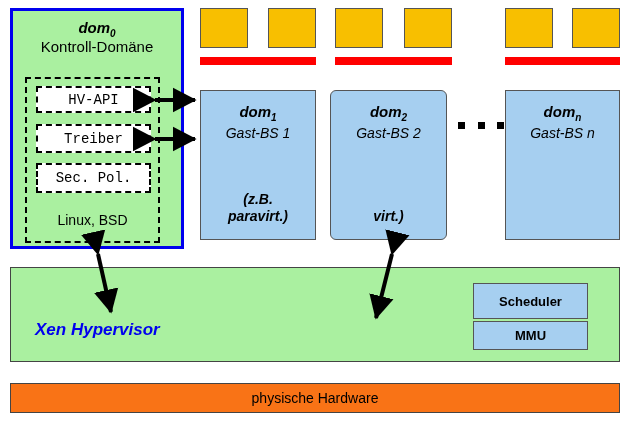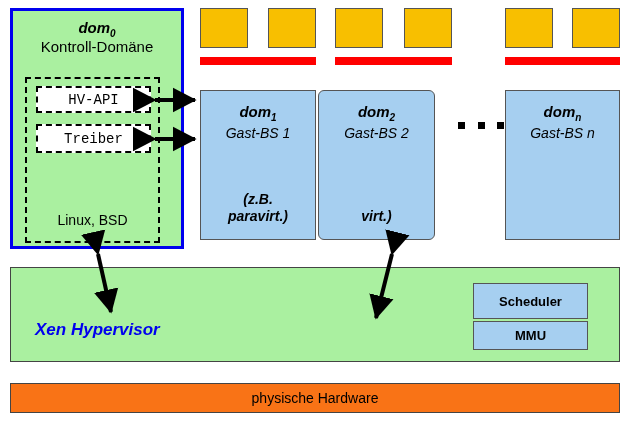--- a/index.html
+++ b/index.html
@@ -149,20 +149,23 @@
   </div>
 
   <div class="abs" id="dom0-os-box"></div>
 
   <div class="abs dom0-module" id="mod-hvapi">
     <span>HV-API</span>
   </div>
   <div class="abs dom0-module" id="mod-treiber">
     <span>Treiber</span>
   </div>
+  <div class="abs dom0-module" id="mod-secpol">
+    <span>Sec. Pol.</span>
+  </div>
   <div class="abs" id="dom0-osname">Linux, BSD</div>
 
   <div class="abs app-box" style="left:200px;"></div>
   <div class="abs app-box" style="left:268px;"></div>
   <div class="abs app-box" style="left:335px;"></div>
   <div class="abs app-box" style="left:404px;"></div>
   <div class="abs app-box" style="left:505px;"></div>
   <div class="abs app-box" style="left:572px;"></div>
 
   <div class="abs red-bar" style="left:200px; width:116px;"></div>
@@ -171,21 +174,21 @@
 
   <div class="abs dom-box" style="left:200px; width:116px;">
     <div class="dom-title"><span>dom</span><span class="sub">1</span></div>
     <div class="dom-os">Gast-BS 1</div>
     <div class="dom-note">
       <div>(z.B.</div>
       <div>paravirt.)</div>
     </div>
   </div>
 
-  <div class="abs dom-box" style="left:318px; width:117px;border-radius:6px;">
+  <div class="abs dom-box" style="left:330px; width:117px;border-radius:6px;">
     <div class="dom-title"><span>dom</span><span class="sub">2</span></div>
     <div class="dom-os">Gast-BS 2</div>
     <div class="dom-note">
       <div>virt.)</div>
     </div>
   </div>
 
   <div class="abs" id="ellipsis">
     <i></i>
     <i></i>

